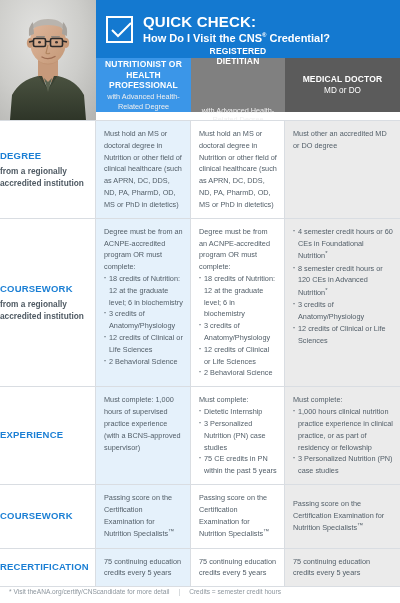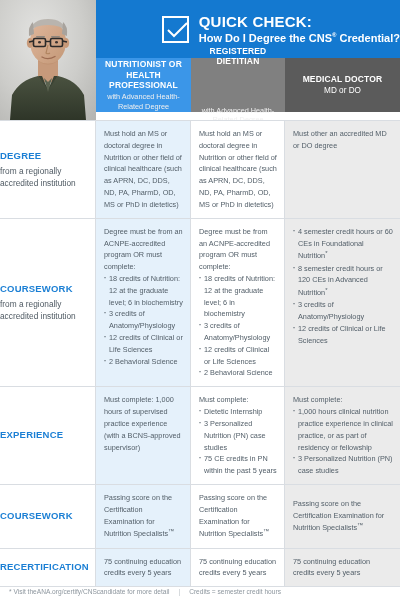--- a/index.html
+++ b/index.html
@@ -30,21 +30,20 @@
   .photo svg { position: absolute; left: 0; top: 0; }
 
   
   .banner {
     position: absolute;
     left: 96px; top: 0;
     width: 304px; height: 58px;
     background: #1479d0;
     display: flex; align-items: center;
     padding-left: 10px;
-    justify-content: flex-end;
   }
   .check-box {
     width: 27px; height: 27px;
     border: 2px solid #ffffff;
     flex: 0 0 auto;
     position: relative;
     margin-right: 10px;
   }
   .check-box svg { position: absolute; left: 3px; top: 4px; }
   .banner-text { color: #ffffff; line-height: 1.18; }
@@ -105,21 +104,21 @@
   }
   .cell.v1 { width: 95px; background: #e5f1fb; border-right: 1px solid #d9dde2; }
   .cell.v2 { width: 94px; background: #ffffff; border-right: 1px solid #d9dde2; }
   .cell.v3 { width: 115px; background: #ebebeb; }
 
   .label-title {
     color: #1b7fd4; font-size: 9.5px; font-weight: bold;
     letter-spacing: .2px; line-height: 1.3;
   }
   .label-sub {
-    color: #4f5a63; font-size: 8.3px; line-height: 1.38; margin-top: 4px;
+    color: #4f5a63; font-size: 8.3px; line-height: 1.38; margin-top: 4px; font-weight: bold;
   }
 
   .ctext { color: #54606a; font-size: 7.3px; line-height: 1.62; }
   .ctext p { margin: 0; }
   .ctext ul { list-style: none; margin: 0; padding: 0; }
   .ctext li {
     position: relative; padding-left: 5px;
   }
   .ctext li::before {
     content: "·"; position: absolute; left: 0; top: -1px;
@@ -206,21 +205,21 @@
   </div>
 
   <div class="banner">
     <div class="check-box">
       <svg width="21" height="17" viewBox="0 0 21 17">
         <polyline points="1,8 7,14 20,1" fill="none" stroke="#ffffff" stroke-width="2"></polyline>
       </svg>
     </div>
     <div class="banner-text">
       <div class="banner-title">QUICK CHECK:</div>
-      <div class="banner-sub"><span>How Do I Degree the CNS</span><sup>®</sup><span> Credential?</span></div>
+      <div class="banner-sub"><span>How Do I Visit the CNS</span><sup>®</sup><span> Credential?</span></div>
     </div>
   </div>
 
   <div class="colheads">
     <div class="colhead c1">
       <div class="colhead-title">NUTRITIONIST OR HEALTH PROFESSIONAL</div>
       <div class="colhead-sub">with Advanced Health-Related Degree</div>
     </div>
     <div class="colhead c2">
       <div class="colhead-title">REGISTERED DIETITIAN</div>

